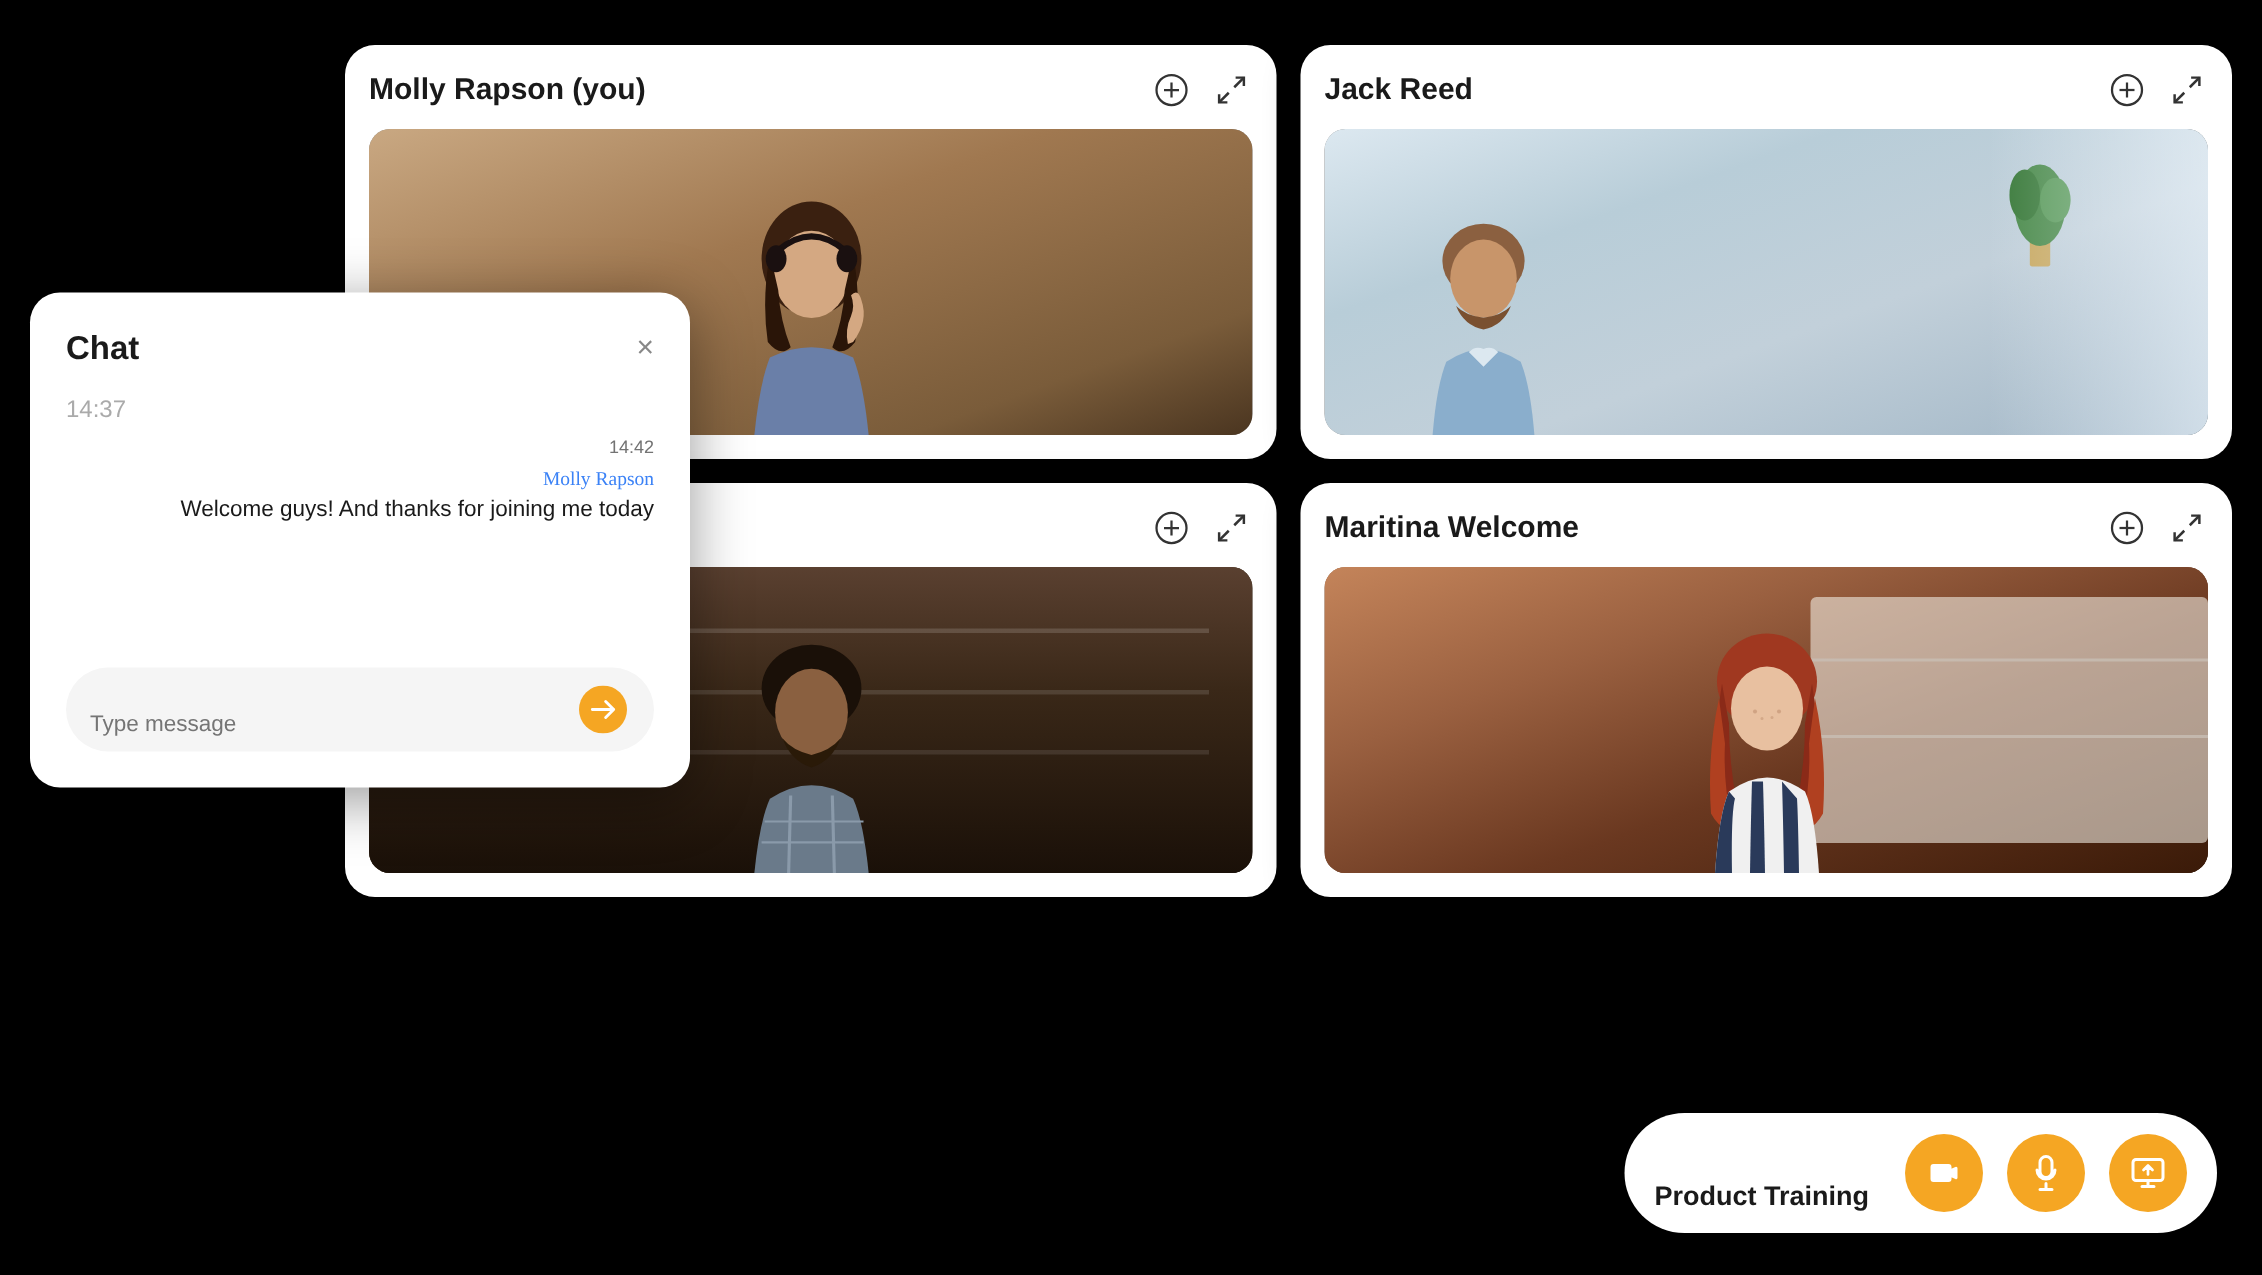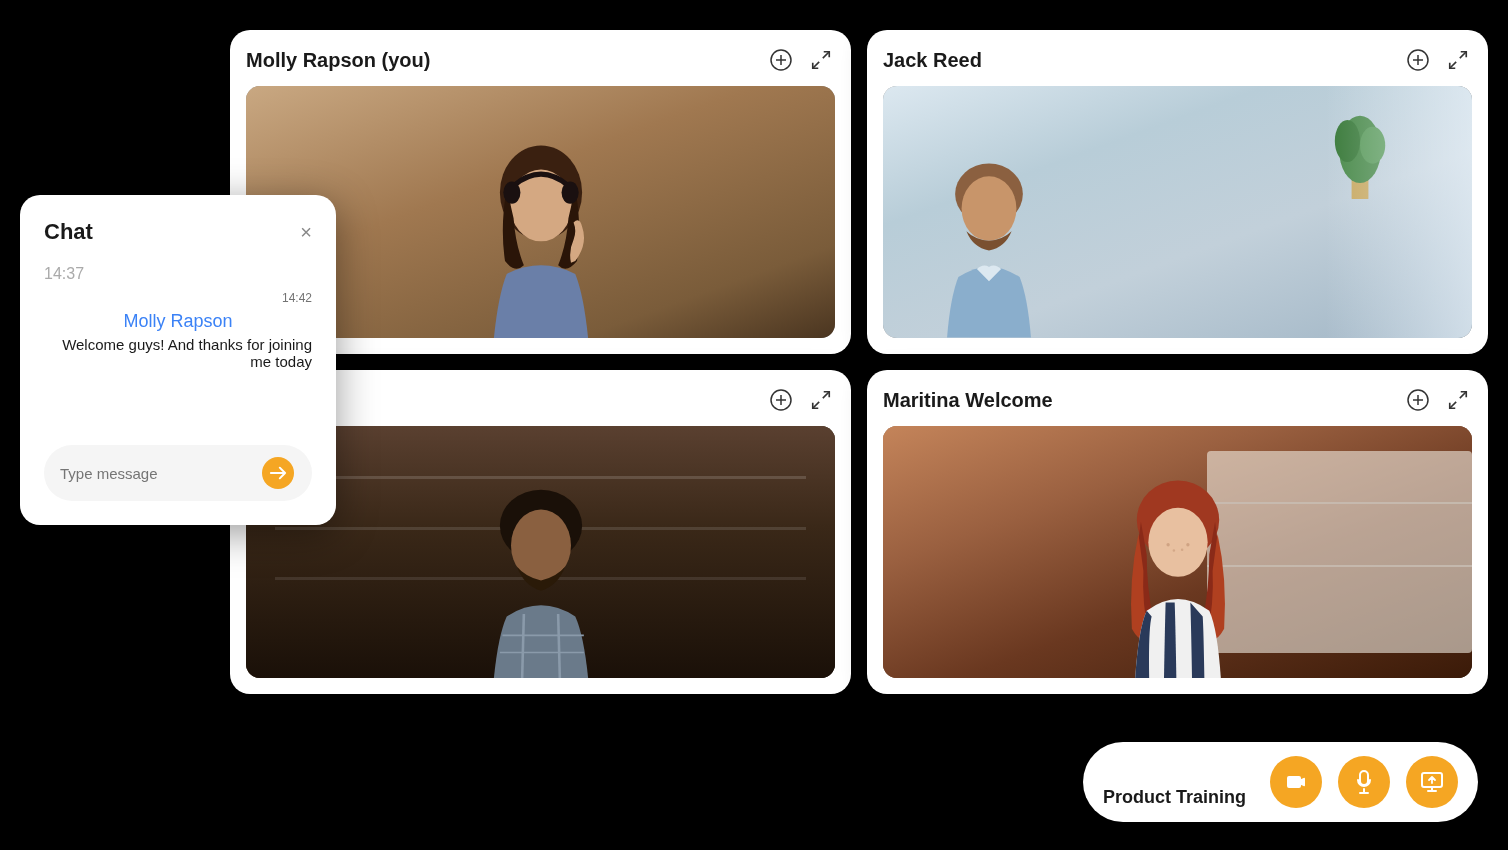--- a/index.html
+++ b/index.html
@@ -15,21 +15,21 @@
 
     .video-grid {
       position: absolute;
       top: 30px;
       left: 230px;
       right: 20px;
       display: grid;
       grid-template-columns: 1fr 1fr;
       grid-template-rows: 1fr 1fr;
       gap: 16px;
-      height: 664px;
+      height: 568px;
     }
 
     .video-card {
       background: #fff;
       border-radius: 20px;
       padding: 16px;
       display: flex;
       flex-direction: column;
       position: relative;
       box-shadow: 0 4px 24px rgba(0,0,0,0.3);
@@ -71,21 +71,21 @@
       overflow: hidden;
       background: #888;
       position: relative;
     }
 
     
     .chat-panel {
       position: absolute;
       top: 195px;
       left: 20px;
-      width: 316px;
+      width: 440px;
       background: #fff;
       border-radius: 20px;
       padding: 24px;
       box-shadow: 0 8px 40px rgba(0,0,0,0.4);
       z-index: 10;
     }
 
     .chat-header {
       display: flex;
       align-items: center;
@@ -123,42 +123,43 @@
       border-radius: 16px;
       padding: 12px 16px;
       font-size: 15px;
       color: #1a1a1a;
       display: inline-block;
       max-width: 100%;
       margin-bottom: 20px;
     }
 
     .chat-sender-name {
-      font-size: 18px;
+      font-size: 13px;
       color: #3b82f6;
       margin-bottom: 4px;
-      text-align: center;
+      text-align: right;
+      font-family: Liberation Serif, serif;
     }
 
     .chat-bubble-right-text {
       font-size: 15px;
       color: #1a1a1a;
       text-align: right;
     }
 
     .chat-timestamp-right {
       font-size: 12px;
       color: #737373;
       text-align: right;
       margin-bottom: 6px;
     }
 
     .chat-input-area {
       display: flex;
-      align-items: center;
+      align-items: flex-end;
       background: #f5f5f5;
       border-radius: 50px;
       padding: 10px 16px;
       margin-top: 20px;
     }
 
     .chat-input {
       flex: 1;
       border: none;
       background: transparent;

